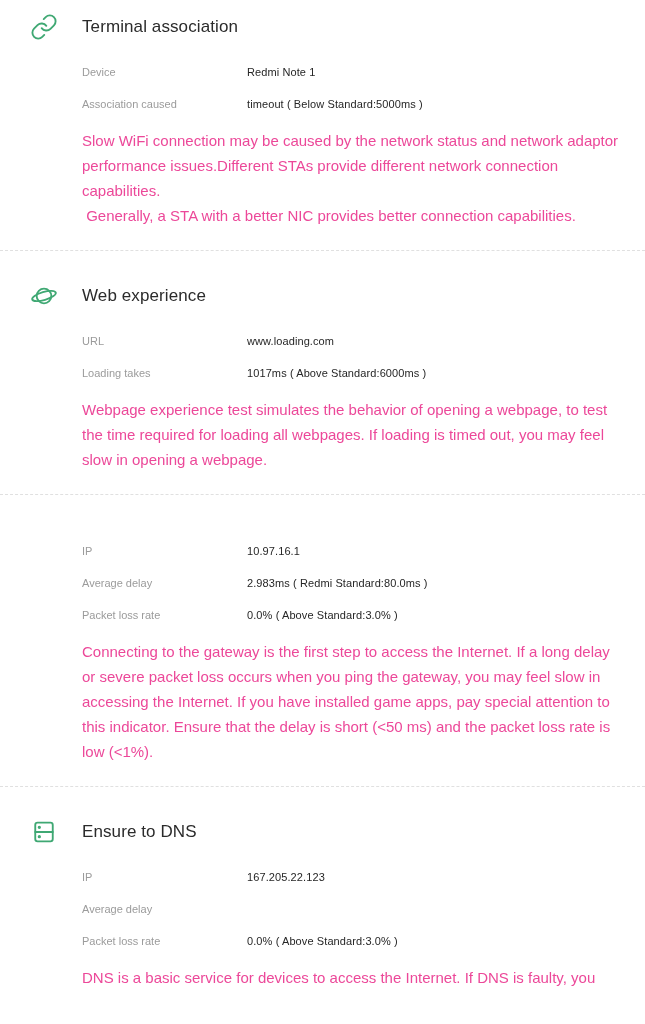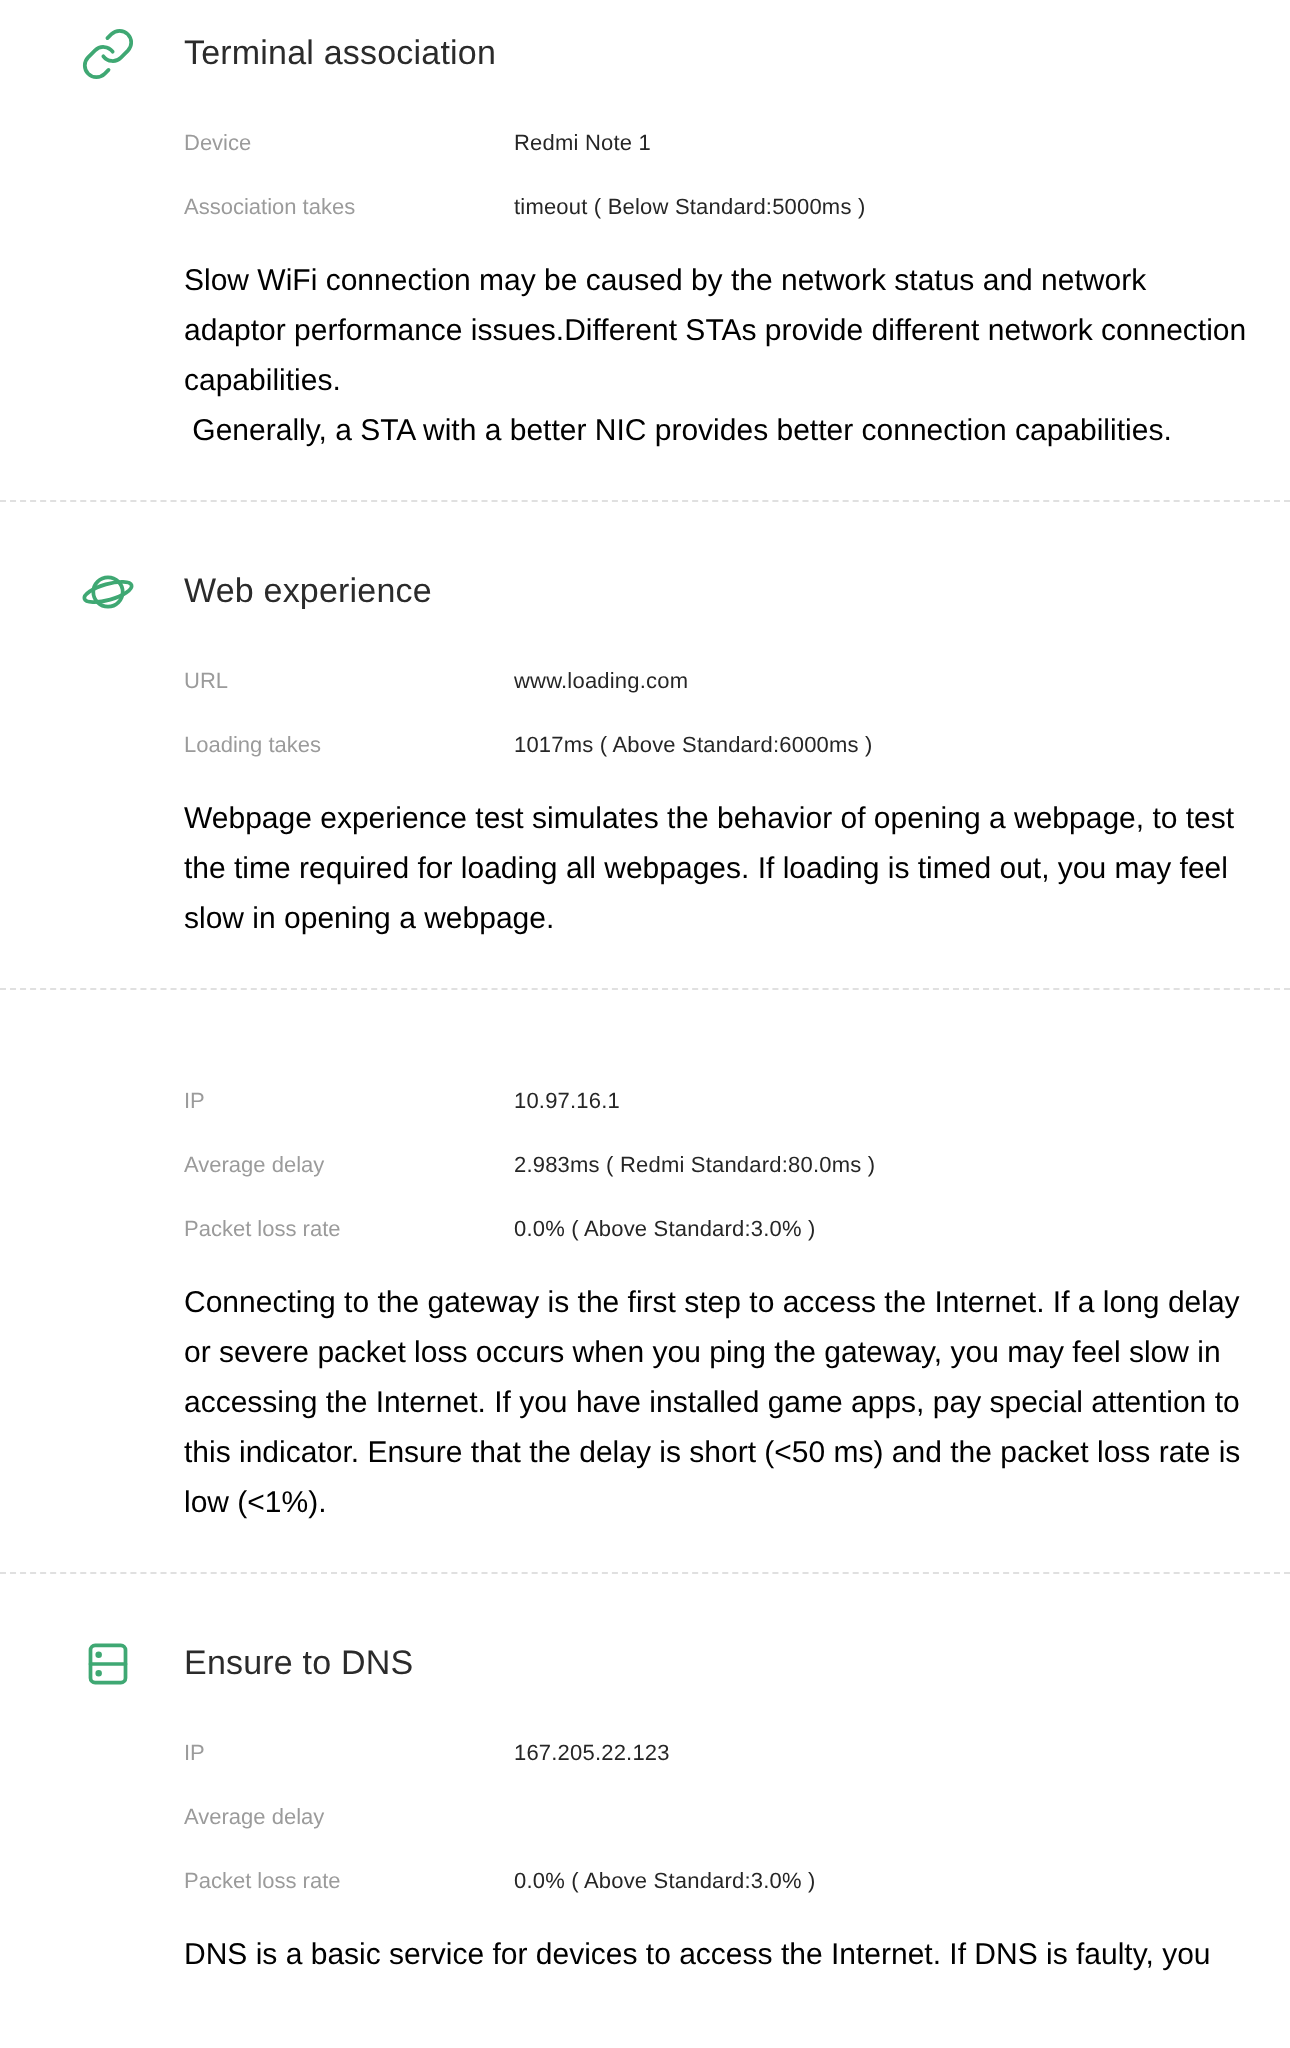--- a/index.html
+++ b/index.html
@@ -5,21 +5,21 @@
   * { margin: 0; padding: 0; box-sizing: border-box; }
   html, body { background: #ffffff; }
   body {
     width: 645px;
     height: 1024px;
     overflow: hidden;
     font-family: "Liberation Sans", sans-serif;
     color: #2b2b2b;
   }
   .page { width: 645px; }
-  .card { padding: 10px 18px 0 40px; }
+  .card { padding: 10px 18px 0 30px; }
   .card.after-divider { padding-top: 28px; }
   .sec-header {
     display: flex;
     align-items: center;
     height: 34px;
   }
   .sec-icon {
     width: 28px;
     height: 28px;
     flex: 0 0 28px;
@@ -51,21 +51,21 @@
   .row .value {
     color: #262626;
     font-weight: 500;
     letter-spacing: 0.1px;
   }
   .desc {
     margin: 8px 0 0 52px;
     max-width: 552px;
     font-size: 15px;
     line-height: 25px;
-    color: #000000;
+    color: #ec4899;
     white-space: pre-wrap;
   }
   .divider {
     margin-top: 22px;
     border-top: 1px dashed #e0e0e0;
     height: 0;
   }
 </style>
 </head>
 <body>
@@ -81,21 +81,21 @@
         </svg>
       </span>
       <h2 class="sec-title">Terminal association</h2>
     </div>
     <div class="rows">
       <div class="row">
         <span class="label">Device</span>
         <span class="value">Redmi Note 1</span>
       </div>
       <div class="row">
-        <span class="label">Association takes</span>
+        <span class="label">Association caused</span>
         <span class="value">timeout ( Below Standard:5000ms )</span>
       </div>
     </div>
     <p class="desc">Slow WiFi connection may be caused by the network status and network adaptor performance issues.Different STAs provide different network connection capabilities.
  Generally, a STA with a better NIC provides better connection capabilities.</p>
   </section>
 
   <div class="divider"></div>
 
   <section class="card after-divider">

